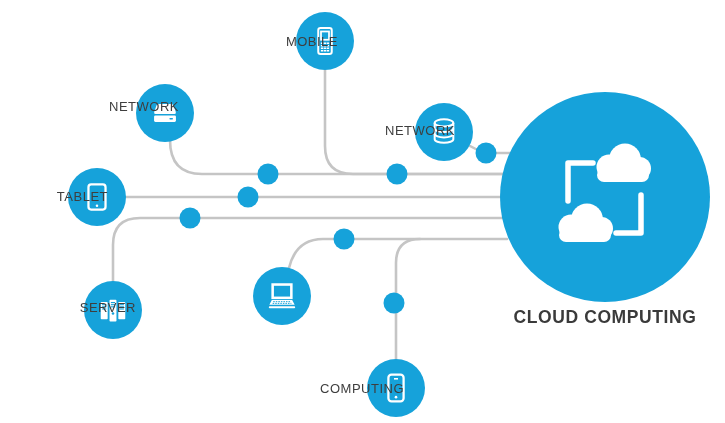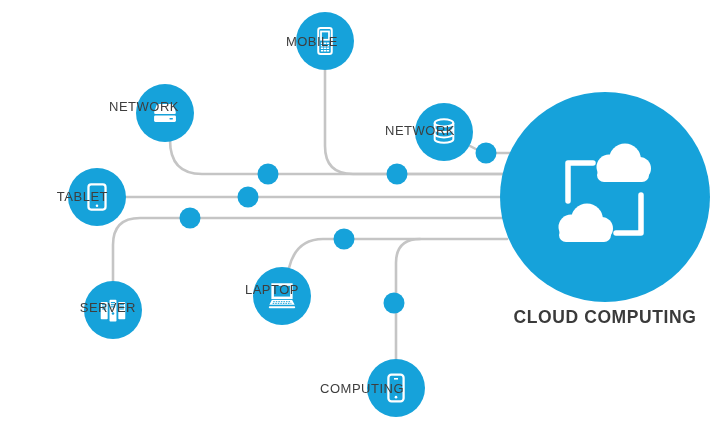--- a/index.html
+++ b/index.html
@@ -117,21 +117,20 @@
           <rect x="10.4" y="7.6" width="3.2" height="0.85"></rect>
           <rect x="10.4" y="9.2" width="3.2" height="0.85"></rect>
         <circle cx="12" cy="14.6" r="0.95"></circle>
         <rect x="17" y="7.6" width="3.2" height="0.85"></rect>
           <rect x="17" y="9.2" width="3.2" height="0.85"></rect>
           <rect x="17" y="10.8" width="3.2" height="0.85"></rect>
       </g>
     </svg>
   </div>
 
-  <span class="node-label" style="right:472px;top:282px">LAPTOP</span>
   <div class="node-circle" style="left:253px;top:267px">
     <svg width="34" height="34" viewBox="0 0 24 24">
       <rect x="5.4" y="3.9" width="13.2" height="9.4" fill="none" stroke="#fff" stroke-width="1.8"></rect>
       <path d="M4.8,14.9 h14.4 l1.7,3.3 h-17.8 z" fill="#fff"></path>
       <line x1="5.8" y1="16" x2="18.2" y2="16" stroke="#16a2da" stroke-width="0.7" stroke-dasharray="1.1 0.7"></line>
       <line x1="5.4" y1="17.2" x2="18.6" y2="17.2" stroke="#16a2da" stroke-width="0.7" stroke-dasharray="1.1 0.7"></line>
       <rect x="2.7" y="19.2" width="18.6" height="1.4" rx="0.7" fill="#fff"></rect>
     </svg>
   </div>
 

